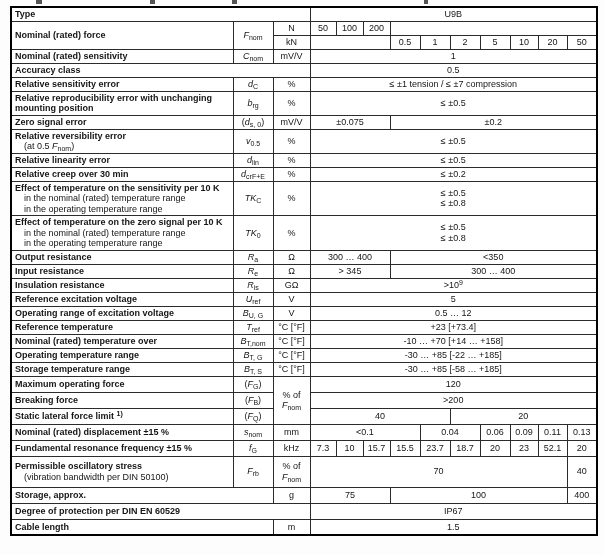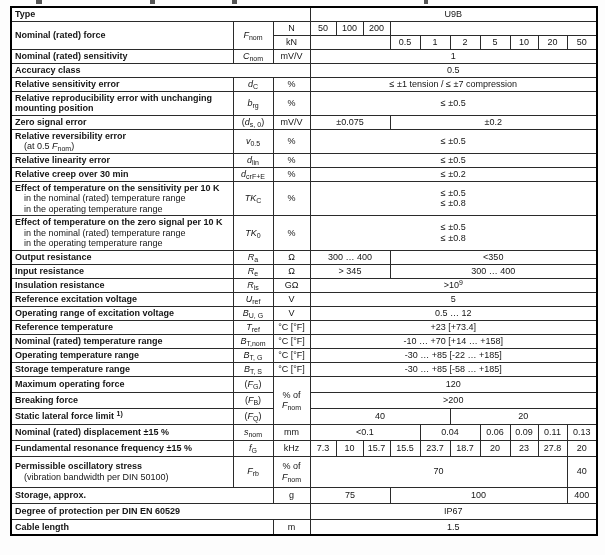--- a/index.html
+++ b/index.html
@@ -221,21 +221,21 @@
     </tr>
 
     <tr class="rh1">
       <td class="l"><span>Reference temperature</span></td>
       <td class="s"><i>T</i><sub>ref</sub></td>
       <td class="u"><span>°C [°F]</span></td>
       <td class="v" colspan="10"><span>+23 [+73.4]</span></td>
     </tr>
 
     <tr class="rh1">
-      <td class="l"><span>Nominal (rated) temperature range</span></td>
+      <td class="l"><span>Nominal (rated) temperature over</span></td>
       <td class="s"><i>B</i><sub>T,nom</sub></td>
       <td class="u"><span>°C [°F]</span></td>
       <td class="v" colspan="10"><span>-10 … +70 [+14 … +158]</span></td>
     </tr>
 
     <tr class="rh1">
       <td class="l"><span>Operating temperature range</span></td>
       <td class="s"><i>B</i><sub>T, G</sub></td>
       <td class="u"><span>°C [°F]</span></td>
       <td class="v" colspan="10"><span>-30 … +85 [-22 … +185]</span></td>
@@ -288,21 +288,21 @@
       <td class="s"><i>f</i><sub>G</sub></td>
       <td class="u"><span>kHz</span></td>
       <td class="v"><span>7.3</span></td>
       <td class="v"><span>10</span></td>
       <td class="v"><span>15.7</span></td>
       <td class="v"><span>15.5</span></td>
       <td class="v"><span>23.7</span></td>
       <td class="v"><span>18.7</span></td>
       <td class="v"><span>20</span></td>
       <td class="v"><span>23</span></td>
-      <td class="v"><span>27.8</span></td>
+      <td class="v"><span>52.1</span></td>
       <td class="v"><span>20</span></td>
     </tr>
 
     <tr class="rh2b">
       <td class="l">
         <div><span>Permissible oscillatory stress</span></div>
         <div class="ind"><span>(vibration bandwidth per DIN 50100)</span></div>
       </td>
       <td class="s"><i>F</i><sub>rb</sub></td>
       <td class="u">

